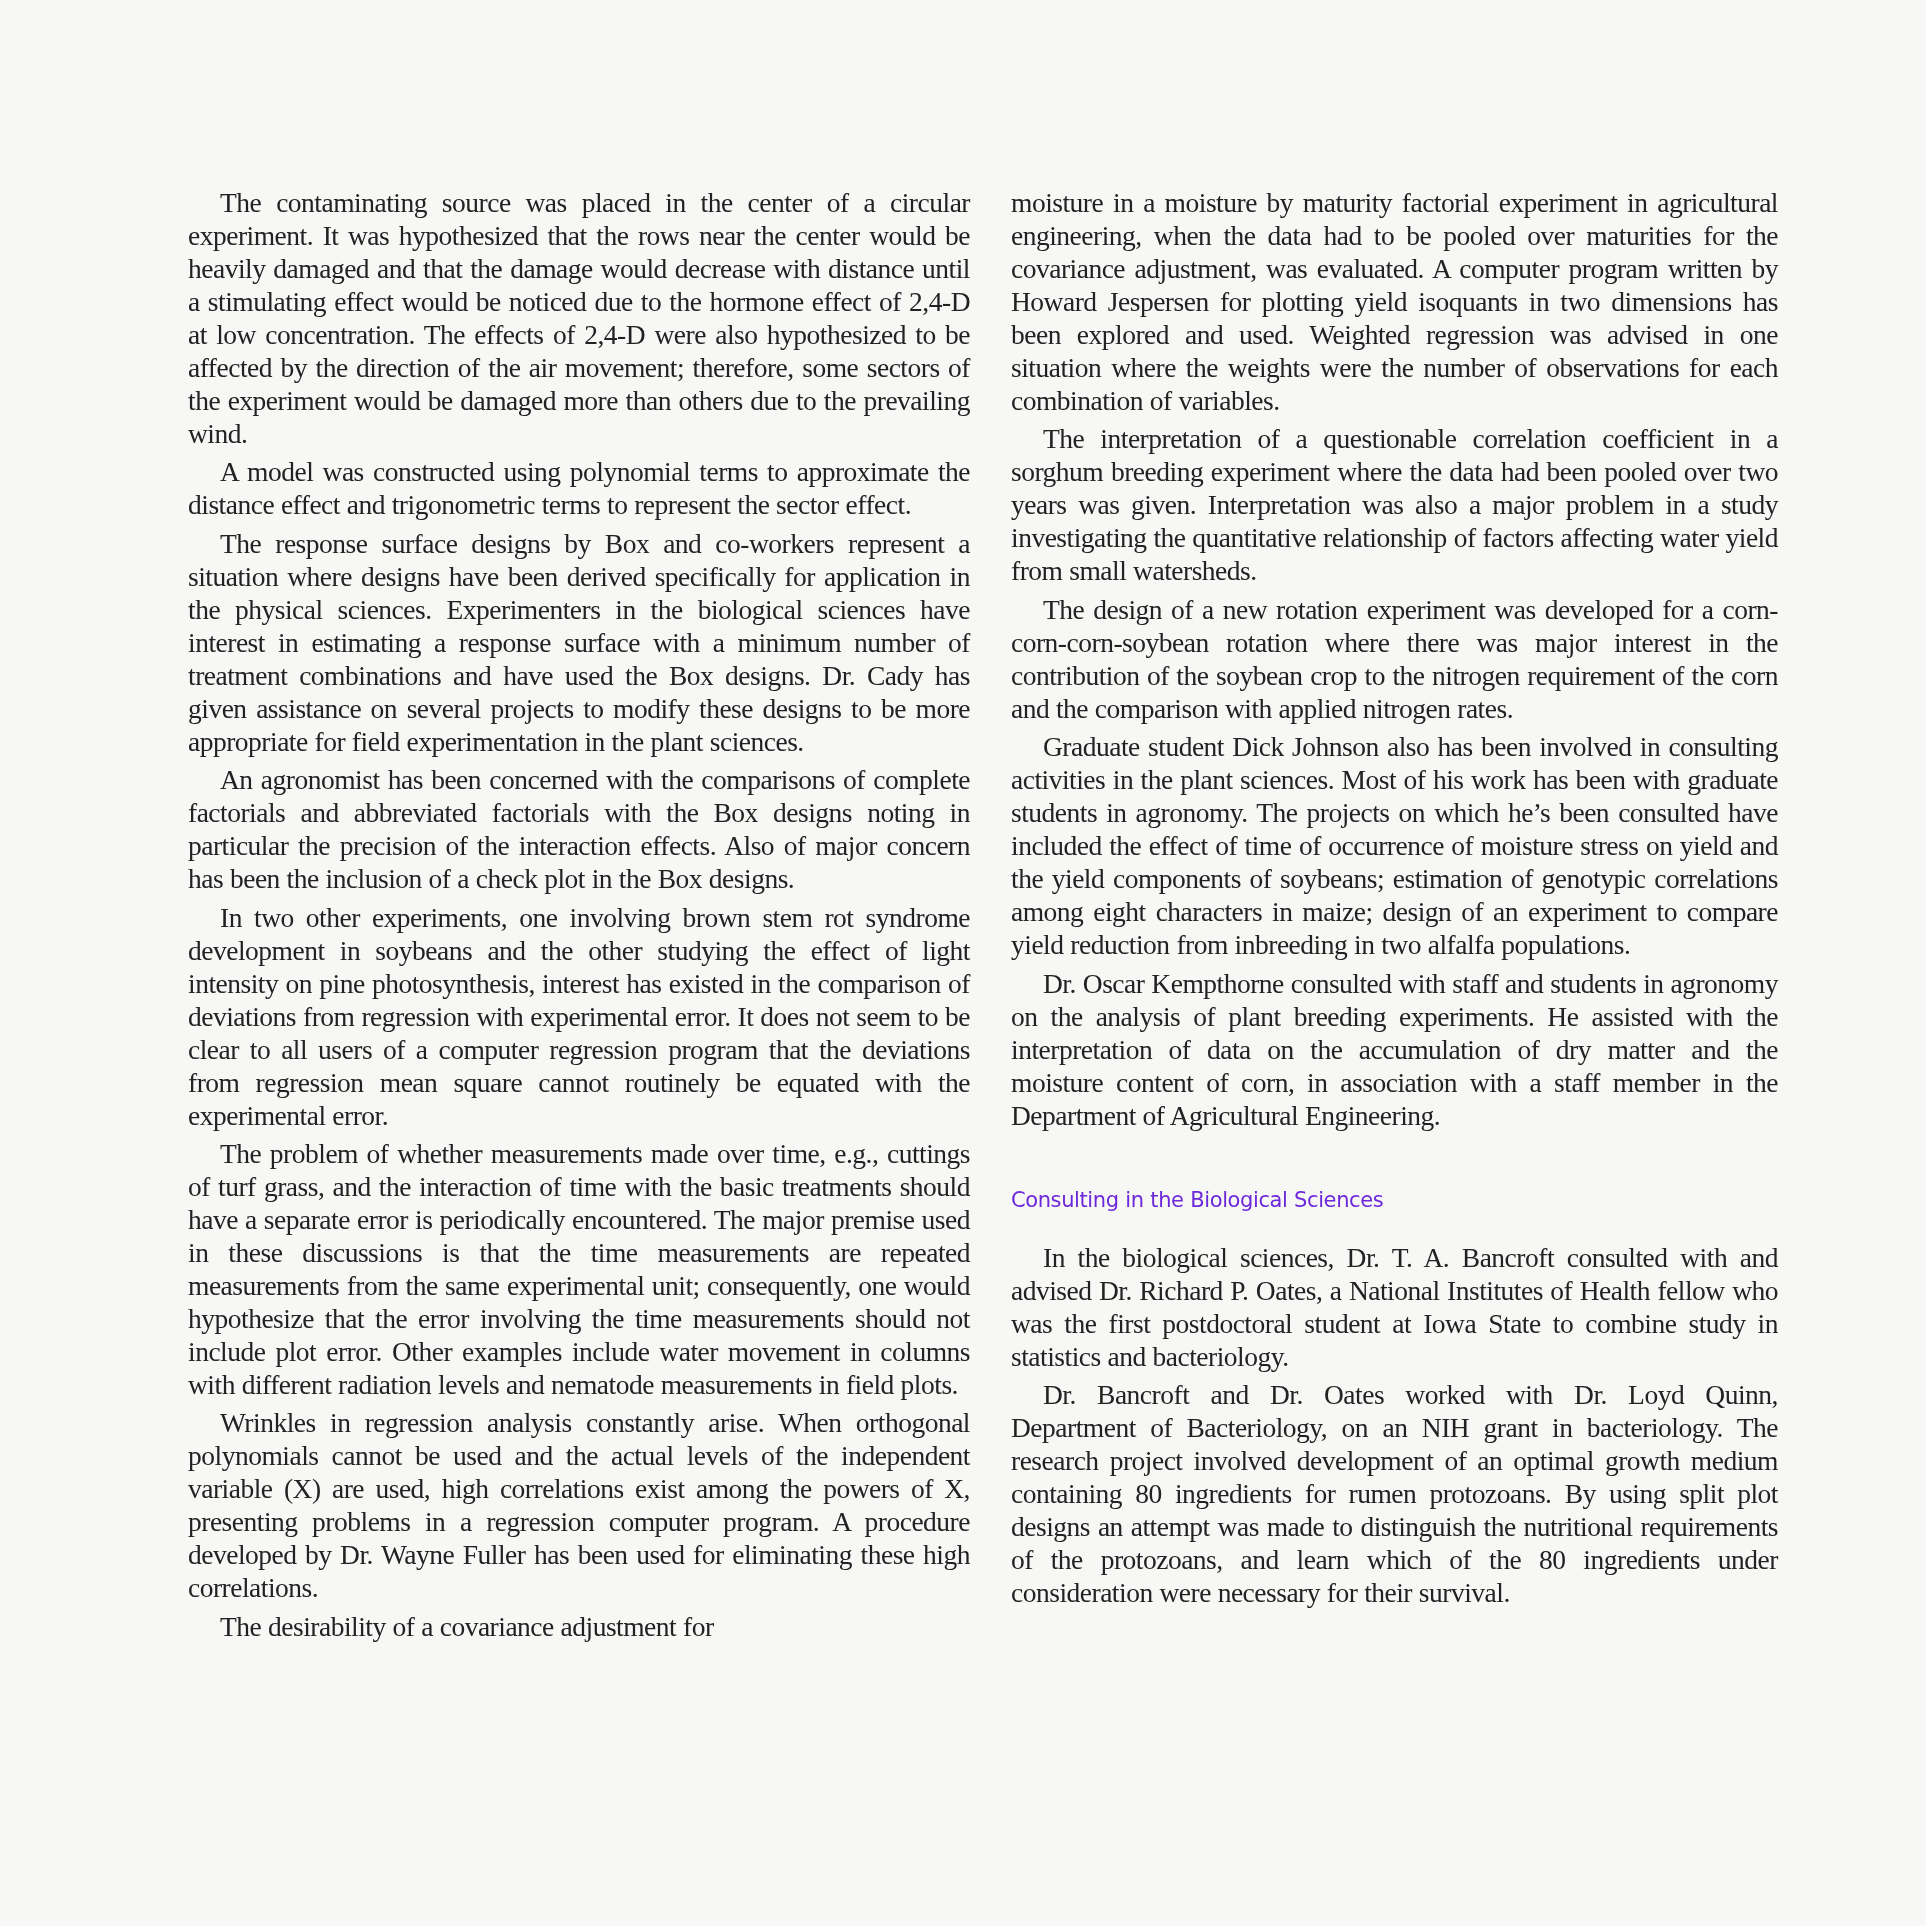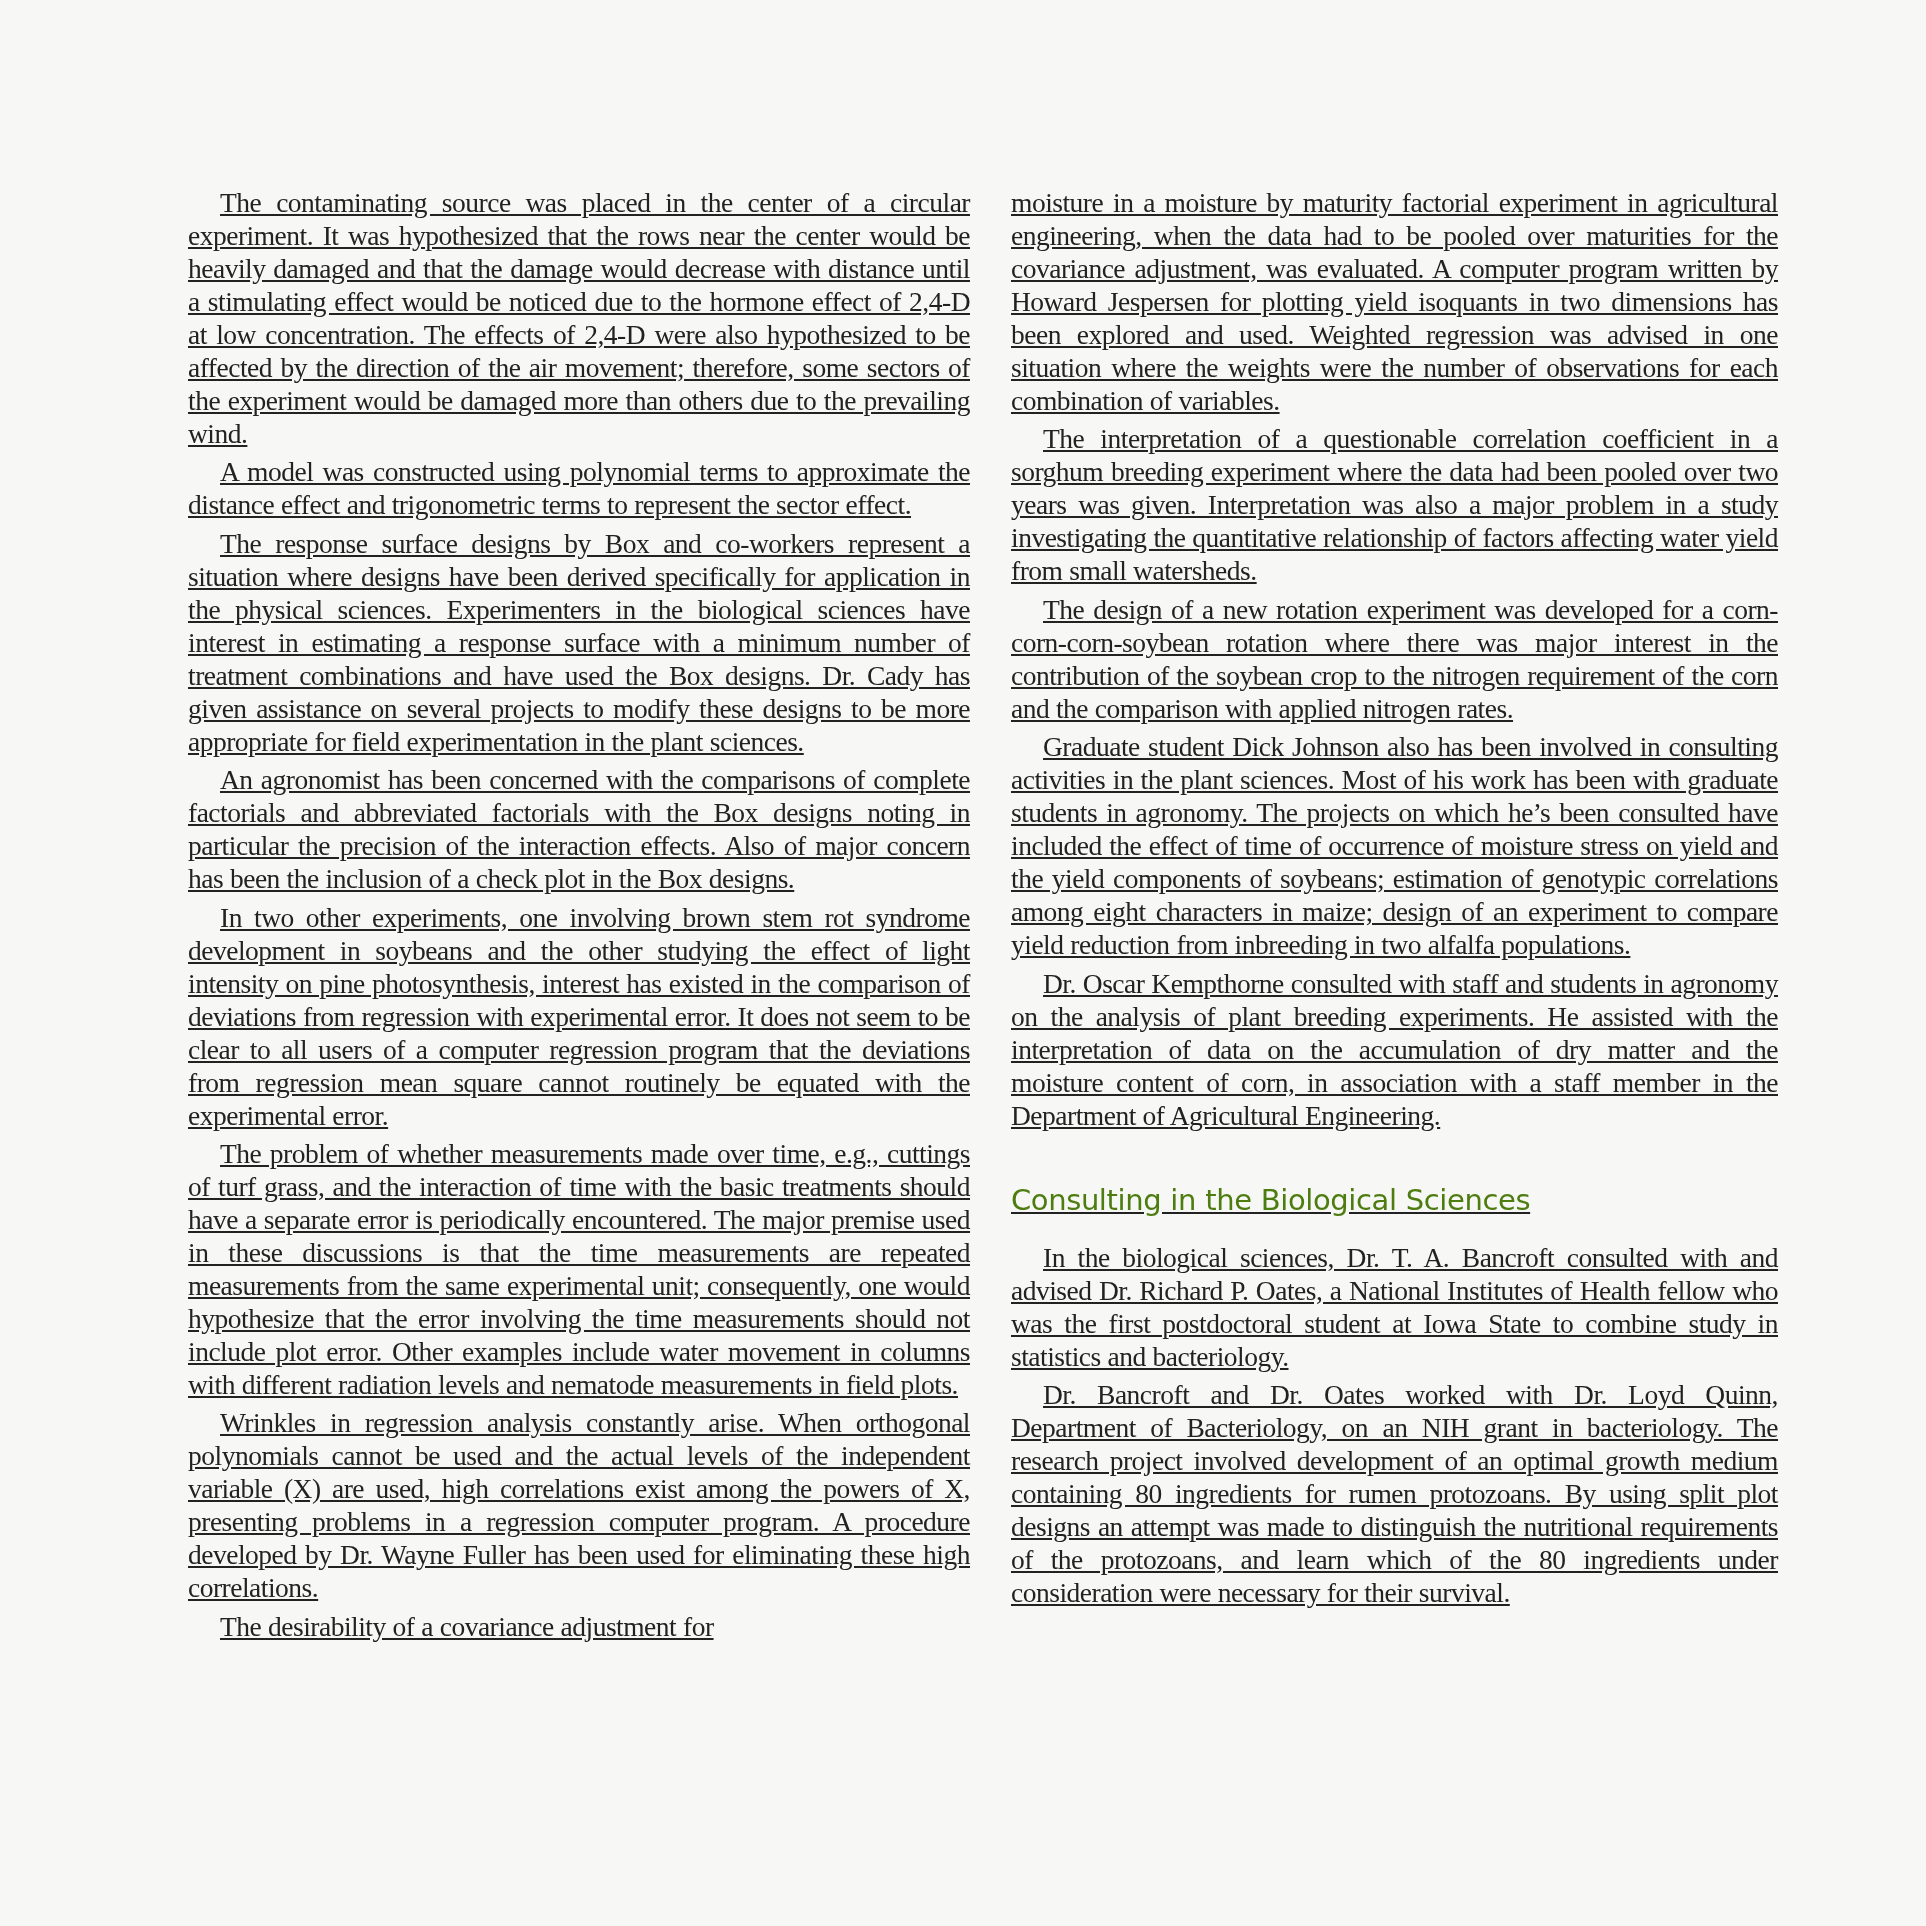--- a/index.html
+++ b/index.html
@@ -10,31 +10,31 @@
     color: #222;
   }
   .page {
     position: absolute; left: 0; top: 0; width: 1928px; height: 2542px;
     background: #f7f7f6;
   }
   .column {
     position: absolute; top: 186px;
     font-size: 27.5px; line-height: 33px;
     text-align: justify; hyphens: manual;
-    letter-spacing: -0.5px; word-spacing: 0.4px; text-decoration: underline;
+    letter-spacing: -0.5px; word-spacing: 0.4px;
   }
   .col-left { left: 188px; width: 782px; }
   .col-right { left: 1011px; width: 767px; }
   .column p { margin: 0 0 5.4px 0; text-indent: 32px; }
   .column p.cont { text-indent: 0; }
   .section-heading {
     font-family: "DejaVu Sans", "Liberation Sans", sans-serif;
-    font-size: 29px; font-weight: normal; letter-spacing: -0.4px;
+    font-size: 21px; font-weight: normal; letter-spacing: -0.4px;
     margin: 53px 0 25.4px 0; text-indent: 0; line-height: 31px;
-    color: #4d7c0f;
+    color: #6d28d9;
   }
 </style>
 </head>
 <body>
 
 <div class="page">
 
   <div class="column col-left">
     <p>The contaminating source was placed in the center of a circular experiment. It was hypothesized that the rows near the center would be heavily damaged and that the damage would decrease with distance until a stimulating effect would be noticed due to the hor­mone effect of 2,4-D at low concentration. The effects of 2,4-D were also hypothesized to be affected by the direction of the air movement; therefore, some sectors of the experiment would be damaged more than others due to the prevailing wind.</p>
     <p>A model was constructed using polynomial terms to approximate the distance effect and trigonometric terms to represent the sector effect.</p>

